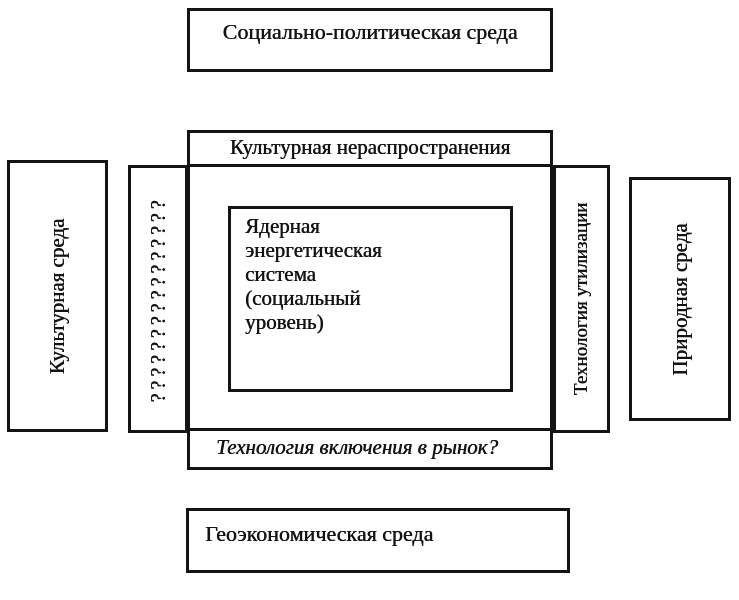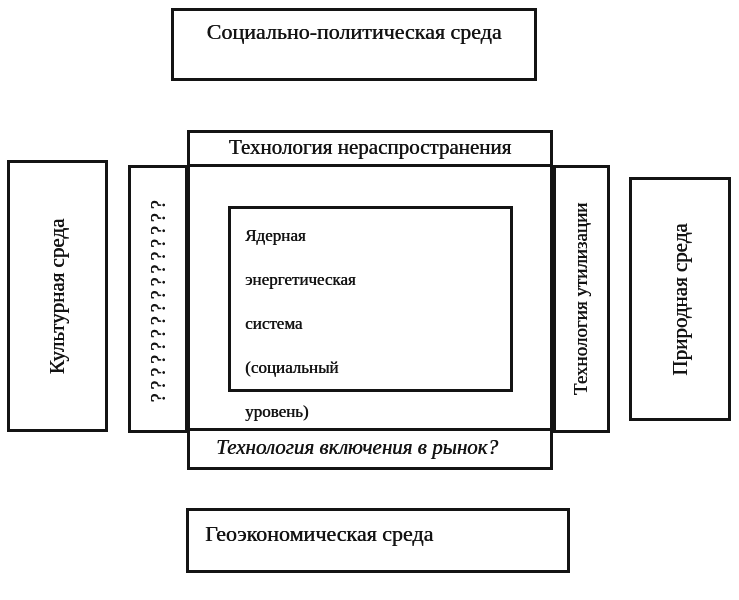--- a/index.html
+++ b/index.html
@@ -20,21 +20,21 @@
     position:absolute;
     border:3px solid var(--border);
     box-sizing:border-box;
     background:var(--bg);
   }
   .scan-text{
     text-shadow:0.5px 0 0 currentColor; 
   }
   
   .top-box{
-    left:171px;top:8px;width:366px;height:73px;
+    left:187px;top:8px;width:366px;height:64px;
     text-align:center;
     font-size:22px;line-height:35px;
     padding-top:3px;
   }
   
   .outer{
     left:187px;top:130px;width:366px;height:340px;
     display:flex;flex-direction:column;
     background:transparent;
   }
@@ -50,21 +50,21 @@
     height:36px;
     border-top:3px solid var(--border);
     font-size:21px;line-height:32px;
     padding-left:26px;
     background:var(--bg);
     font-style:italic;
   }
   
   .inner-box{
     left:228px;top:206px;width:285px;height:186px;
-    font-size:17px;line-height:44px;
+    font-size:21px;line-height:24px;
     padding:5px 8px 0 14px;
     white-space:pre-line;
   }
   
   .vbox{
     display:flex;align-items:center;justify-content:center;
   }
   .vbox .vtext{
     transform:rotate(-90deg);
     white-space:nowrap;
@@ -88,21 +88,21 @@
 
 <div class="box vbox left-box">
   <span class="vtext scan-text">Культурная среда</span>
 </div>
 
 <div class="box vbox q-strip">
   <span class="vtext scan-text">????????????????</span>
 </div>
 
 <div class="box outer">
-  <div class="outer-top-label scan-text">Технология нераспространения</div>
+  <div class="outer-top-label scan-text">Культурная нераспространения</div>
   <div class="outer-mid"></div>
   <div class="outer-bottom-label scan-text">Технология включения в рынок?</div>
 </div>
 
 <div class="box inner-box scan-text">Ядерная
 энергетическая
 система
 (социальный
 уровень)</div>
 

